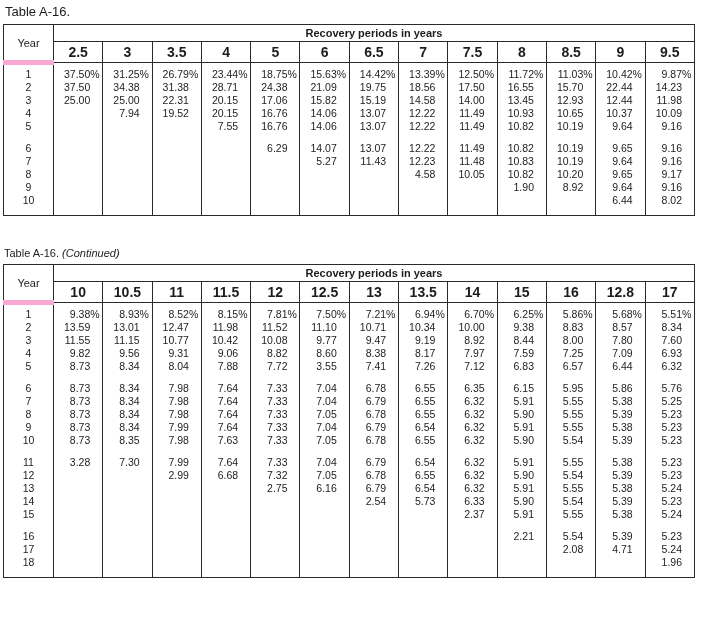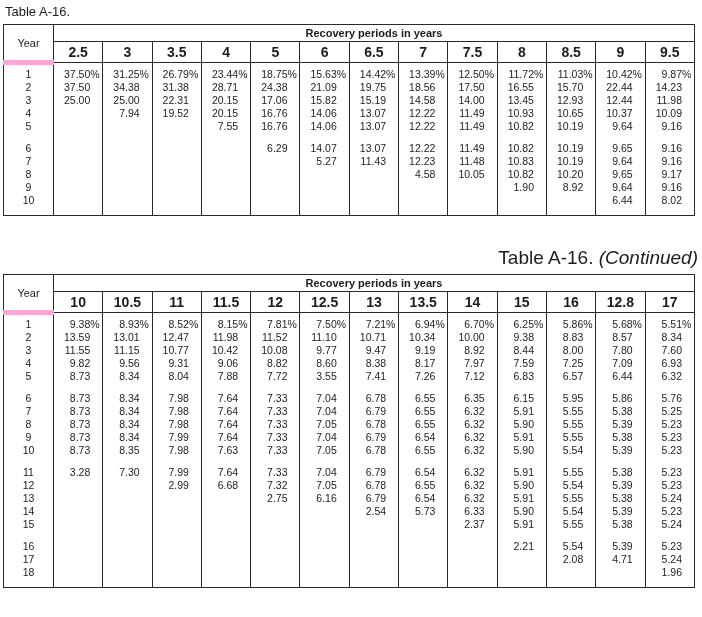--- a/index.html
+++ b/index.html
@@ -11,21 +11,21 @@
     font-family: "Liberation Sans", sans-serif;
     overflow: hidden;
   }
   .page { width: 702px; height: 617px; padding: 5px 4px 12px 3px; }
 
   
   .title-block { display: flex; margin-left: 2px; font-size: 13px; line-height: 14px; }
   .title-prefix { width: 78px; flex: 0 0 78px; font-weight: normal; }
   .title-lines { font-weight: bold; }
 
-  .continued-title { margin: 31px 0 4px 1px; font-size: 19px; text-align: right; }
+  .continued-title { margin: 31px 0 4px 1px; font-size: 11px; }
   .continued-title .it { font-style: italic; }
 
   
   table.rates {
     border-collapse: collapse;
     table-layout: fixed;
     width: 692px;
     border: 1px solid #2a2a2a;
     margin-top: 5px;
   }

